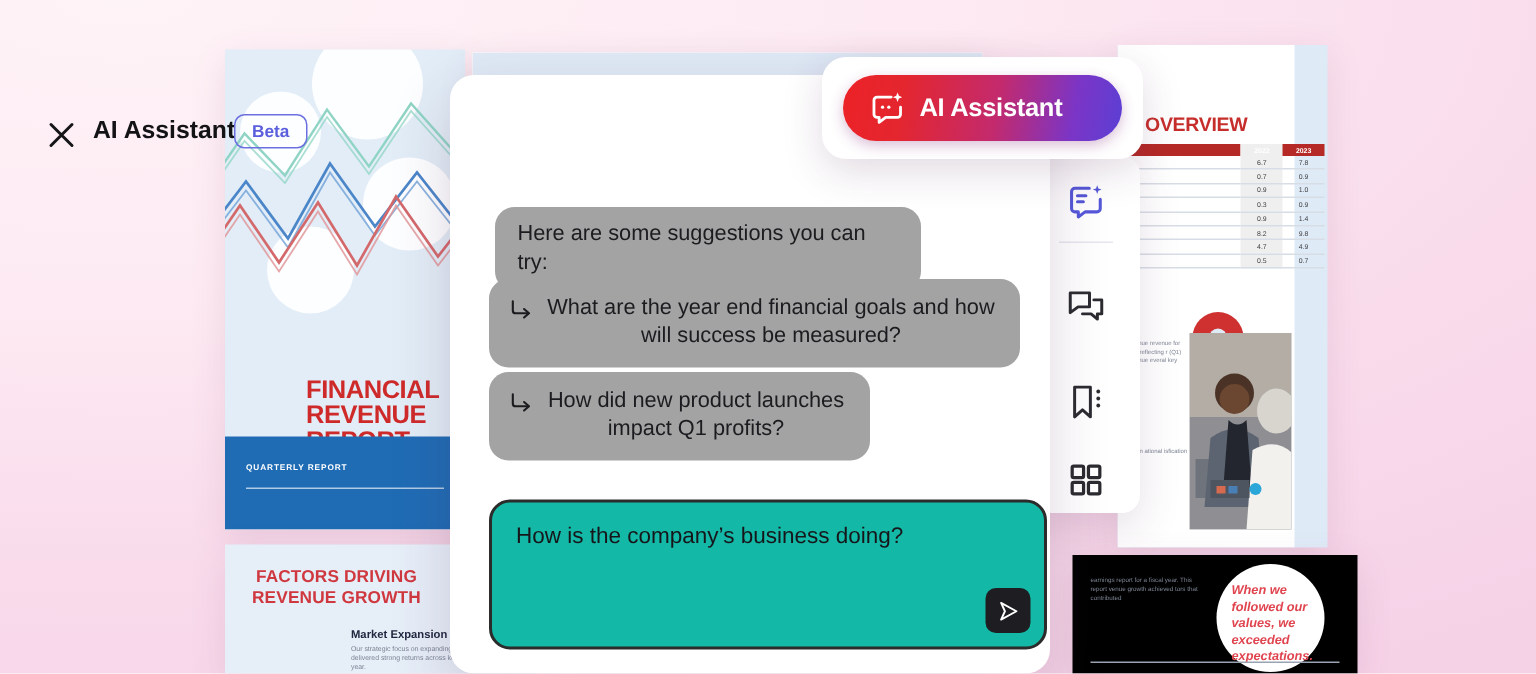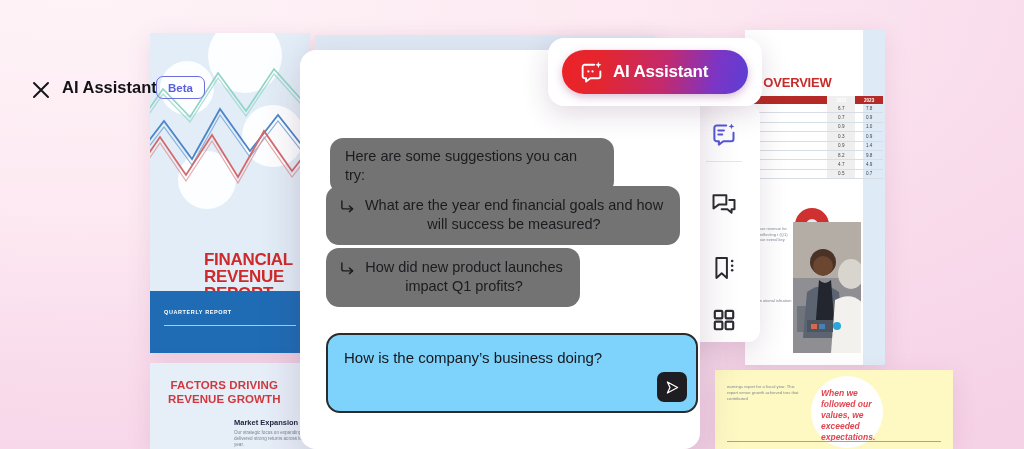--- a/index.html
+++ b/index.html
@@ -52,21 +52,21 @@
   .donut{position:absolute;left:50px;top:178px;width:34px;height:34px;border-radius:50%;
     background:#cf3030;}
   .donut::after{content:"";position:absolute;left:11px;top:11px;width:12px;height:12px;
     border-radius:50%;background:#dfeaf7;}
   .photo{position:absolute;left:48px;top:192px;width:68px;height:131px;overflow:hidden;background:#b9bcc4;}
   .para{position:absolute;color:#7f8796;font-size:4px;line-height:5.6px;}
   #p1{left:6px;top:196px;width:42px;}
   #p2{left:6px;top:268px;width:42px;}
 
   
-  #doc-quote{left:715px;top:370px;width:190px;height:79px;background:#fef9c3;padding-left:48px;}
+  #doc-quote{left:715px;top:370px;width:190px;height:79px;background:#000000;}
   .q-body{position:absolute;left:12px;top:14px;width:78px;color:#7f8796;font-size:4.2px;line-height:6px;}
   .q-circle{position:absolute;left:96px;top:6px;width:72px;height:72px;border-radius:50%;background:#fff;}
   .q-text{position:absolute;left:106px;top:18px;width:56px;color:#e0454f;font-weight:bold;
     font-style:italic;font-size:8.5px;line-height:11px;}
   .q-rule{position:absolute;left:12px;right:12px;bottom:7px;height:1.5px;background:#9aa3b2;}
 
   
   #pill-wrap{position:absolute;left:548px;top:38px;width:214px;height:68px;background:#fff;
     border-radius:16px;box-shadow:0 8px 26px rgba(90,50,90,.18);}
   #pill{position:absolute;left:14px;top:12px;width:186px;height:44px;border-radius:22px;
@@ -83,30 +83,30 @@
 
   
   #panel{position:absolute;left:300px;top:50px;width:400px;height:399px;background:#fff;
     border-radius:16px;box-shadow:0 14px 40px rgba(90,50,90,.2);overflow:hidden;}
   #close-btn{position:absolute;left:30px;top:79px;width:22px;height:22px;cursor:pointer;}
   #panel-title{position:absolute;left:62px;top:78px;font-size:16.5px;font-weight:bold;color:#131316;}
   #beta{position:absolute;left:156px;top:76px;height:23px;padding:0 11px;border:1.4px solid #6b6fe0;
     border-radius:7px;display:flex;align-items:center;justify-content:center;
     color:#5b5fdd;font-size:11.5px;font-weight:bold;box-sizing:border-box;}
 
-  .bubble{position:absolute;background:#737373;border-radius:13px;color:#1c1c20;
+  .bubble{position:absolute;background:#a3a3a3;border-radius:13px;color:#1c1c20;
     font-size:14.5px;line-height:19px;box-sizing:border-box;}
   #greet{left:330px;top:138px;width:284px;padding:9px 15px;}
   .sugg{display:flex;gap:9px;padding:10px 16px 11px 14px;}
   #sugg0{left:326px;top:186px;width:354px;text-align:center;}
   #sugg1{left:326px;top:248px;width:254px;text-align:center;}
   .arrow-ico{flex:0 0 auto;margin-top:3px;}
   .sugg-txt{font-size:14.5px;line-height:19px;color:#1c1c20;}
 
-  #composer{position:absolute;left:326px;top:333px;width:372px;height:80px;background:#7dd3fc;
+  #composer{position:absolute;left:326px;top:333px;width:372px;height:100px;background:#14b8a6;
     border:2px solid #2b2b2b;border-radius:14px;box-sizing:border-box;}
   #composer-text{position:absolute;left:16px;top:13px;right:14px;font-size:15px;color:#16161a;line-height:20px;}
   #send-btn{position:absolute;right:9px;bottom:9px;width:30px;height:30px;border-radius:7px;
     background:#1e1e22;display:flex;align-items:center;justify-content:center;cursor:pointer;}
 </style>
 </head>
 <body>
 
 <div class="stage">
 

